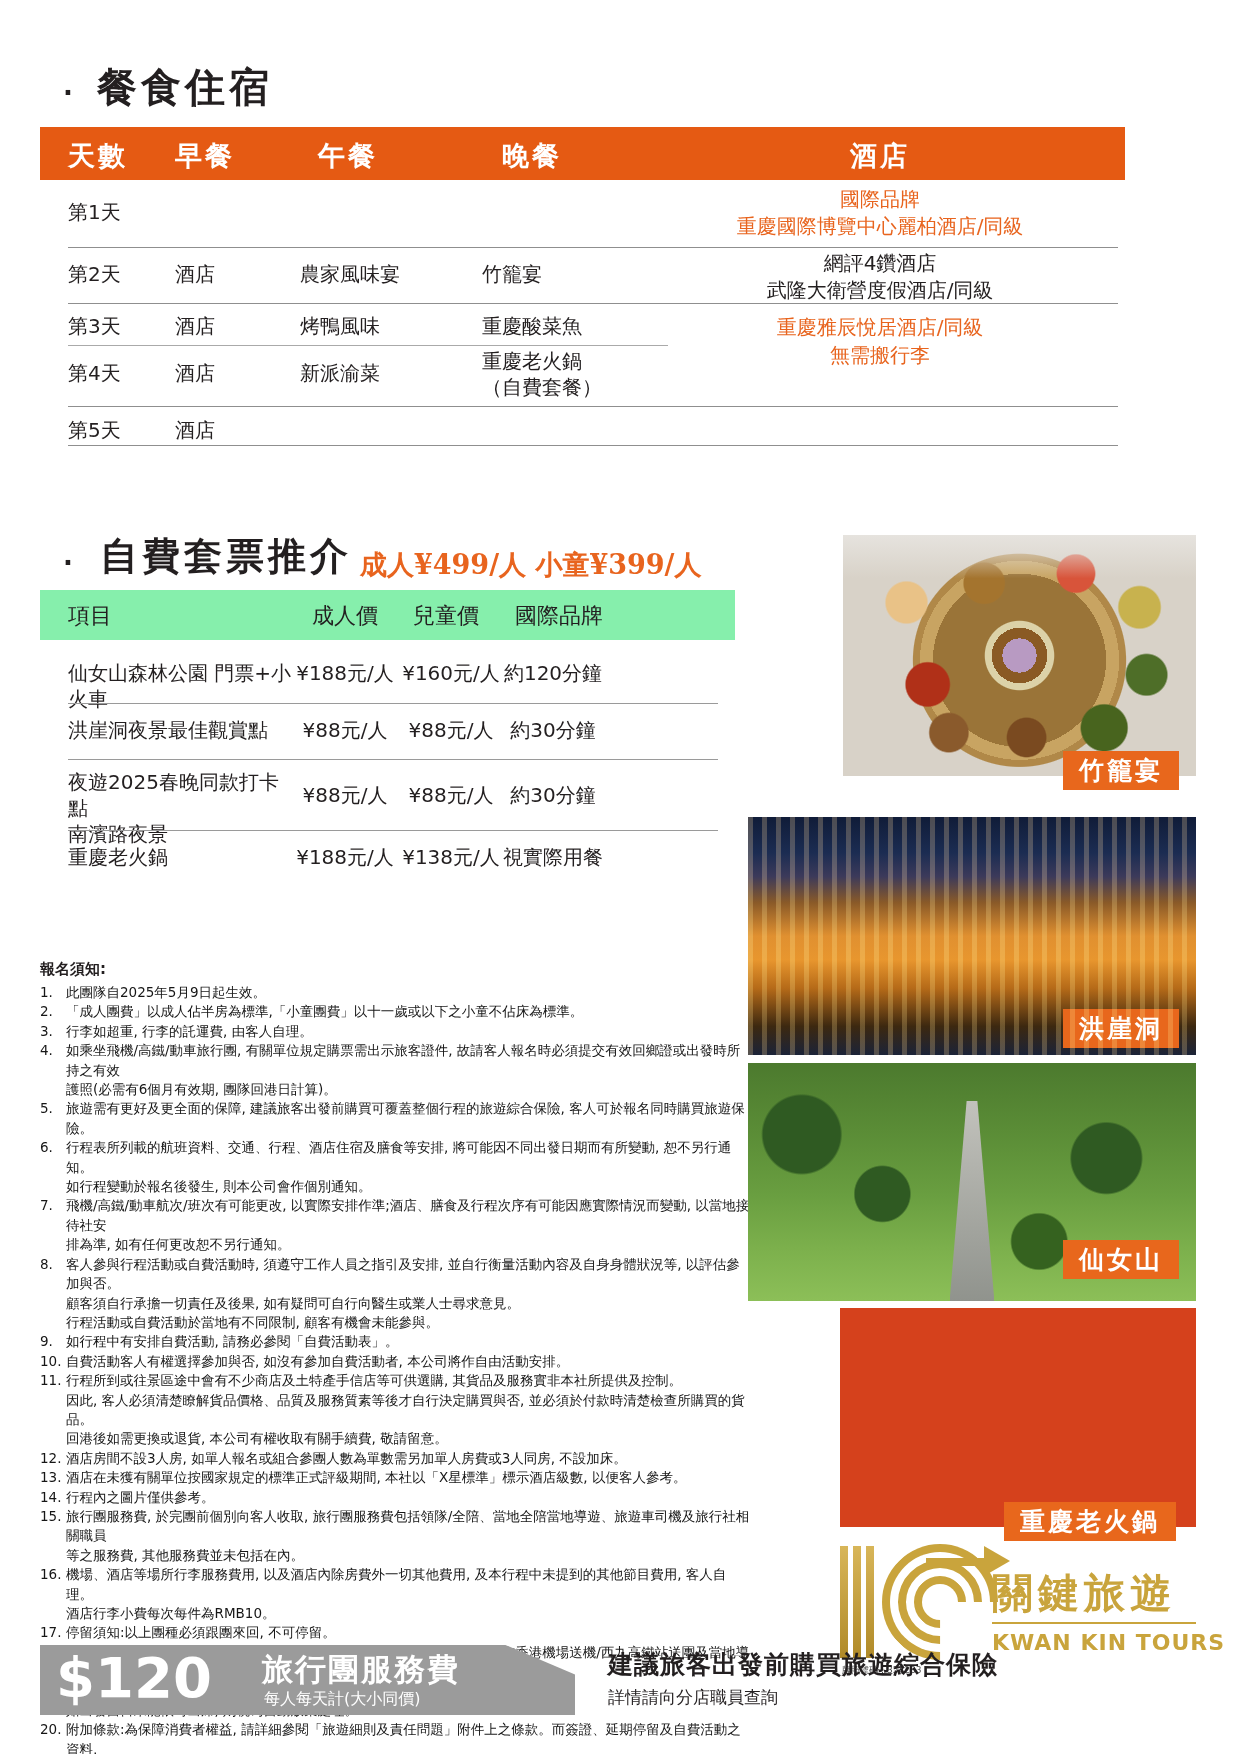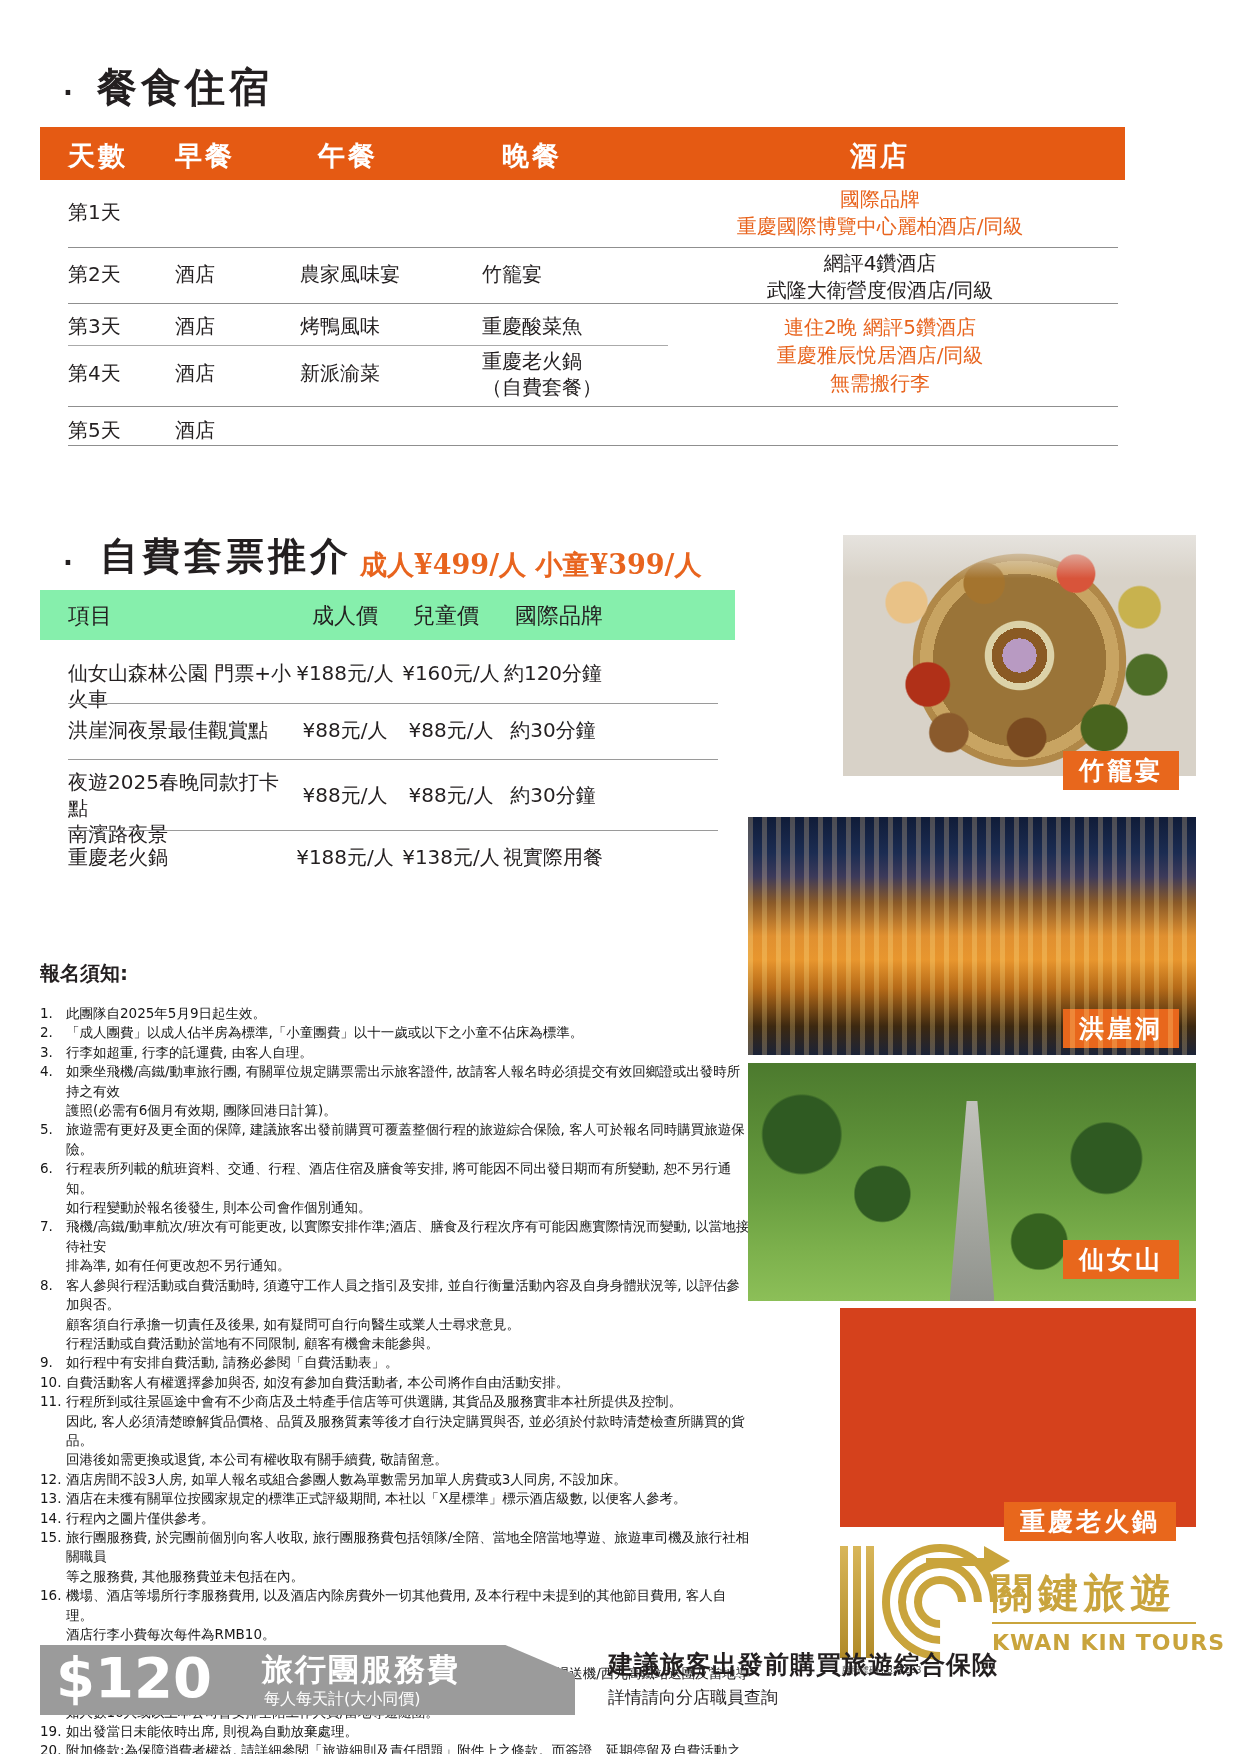--- a/index.html
+++ b/index.html
@@ -28,21 +28,21 @@
   .sp-head span{position:absolute;top:11px;font-size:22px;color:#231f20;}
   .sp-item{left:68px;width:230px;font-size:20px;line-height:26px;}
   .sp-val{width:110px;text-align:center;font-size:20px;}
   .sp-sep{left:68px;width:650px;height:1px;background:#9a9a9a;}
   .sp-note{left:40px;top:880px;width:695px;min-height:58px;background:#EFEFEF;}
   .sp-note div{margin:9px 14px 9px 28px;font-size:13.5px;line-height:21px;color:#58595b;
                padding-left:28px;text-indent:-28px;}
 
   
   .notice{left:40px;top:960px;width:712px;}
-  .notice-title{font-size:20px;font-weight:700;margin-bottom:17px;}
+  .notice-title{font-size:15px;font-weight:700;margin-bottom:4px;}
   .nitem{display:flex;font-size:13.5px;line-height:19.4px;color:#161616;}
   .nitem .num{flex:0 0 26px;}
   .nitem .txt{flex:1;}
 
   
   .photo{position:absolute;}
   .photo-label{position:absolute;background:#E8671C;color:#fff;font-weight:700;font-size:25px;
                padding:3px 16px;letter-spacing:3px;font-family:"DejaVu Serif",serif;white-space:nowrap;}
   .ph-feast{background:#d8d2c8;background-image:
     linear-gradient(180deg,#e6e3de 0,rgba(230,227,222,0) 18%),
@@ -128,21 +128,20 @@
     <div>網評4鑽酒店</div>
     <div>武隆大衛營度假酒店/同級</div>
   </div>
   <div class="abs sep" style="left:68px;top:303px;width:1050px;"></div>
 
   <span class="abs cell" style="left:68px;top:313px;">第3天</span>
   <span class="abs cell" style="left:175px;top:313px;">酒店</span>
   <span class="abs cell" style="left:300px;top:313px;">烤鴨風味</span>
   <span class="abs cell" style="left:482px;top:313px;">重慶酸菜魚</span>
   <div class="abs hotelcell orange" style="top:313px;line-height:28px;">
-    <div>連住2晚  網評5鑽酒店</div>
     <div>重慶雅辰悅居酒店/同級</div>
     <div>無需搬行李</div>
   </div>
   <div class="abs sep" style="left:68px;top:345px;width:600px;background:#aaa;"></div>
 
   <span class="abs cell" style="left:68px;top:360px;">第4天</span>
   <span class="abs cell" style="left:175px;top:360px;">酒店</span>
   <span class="abs cell" style="left:300px;top:360px;">新派渝菜</span>
   <span class="abs cell" style="left:482px;top:348px;">重慶老火鍋</span>
   <span class="abs cell" style="left:482px;top:374px;">（自費套餐）</span>

